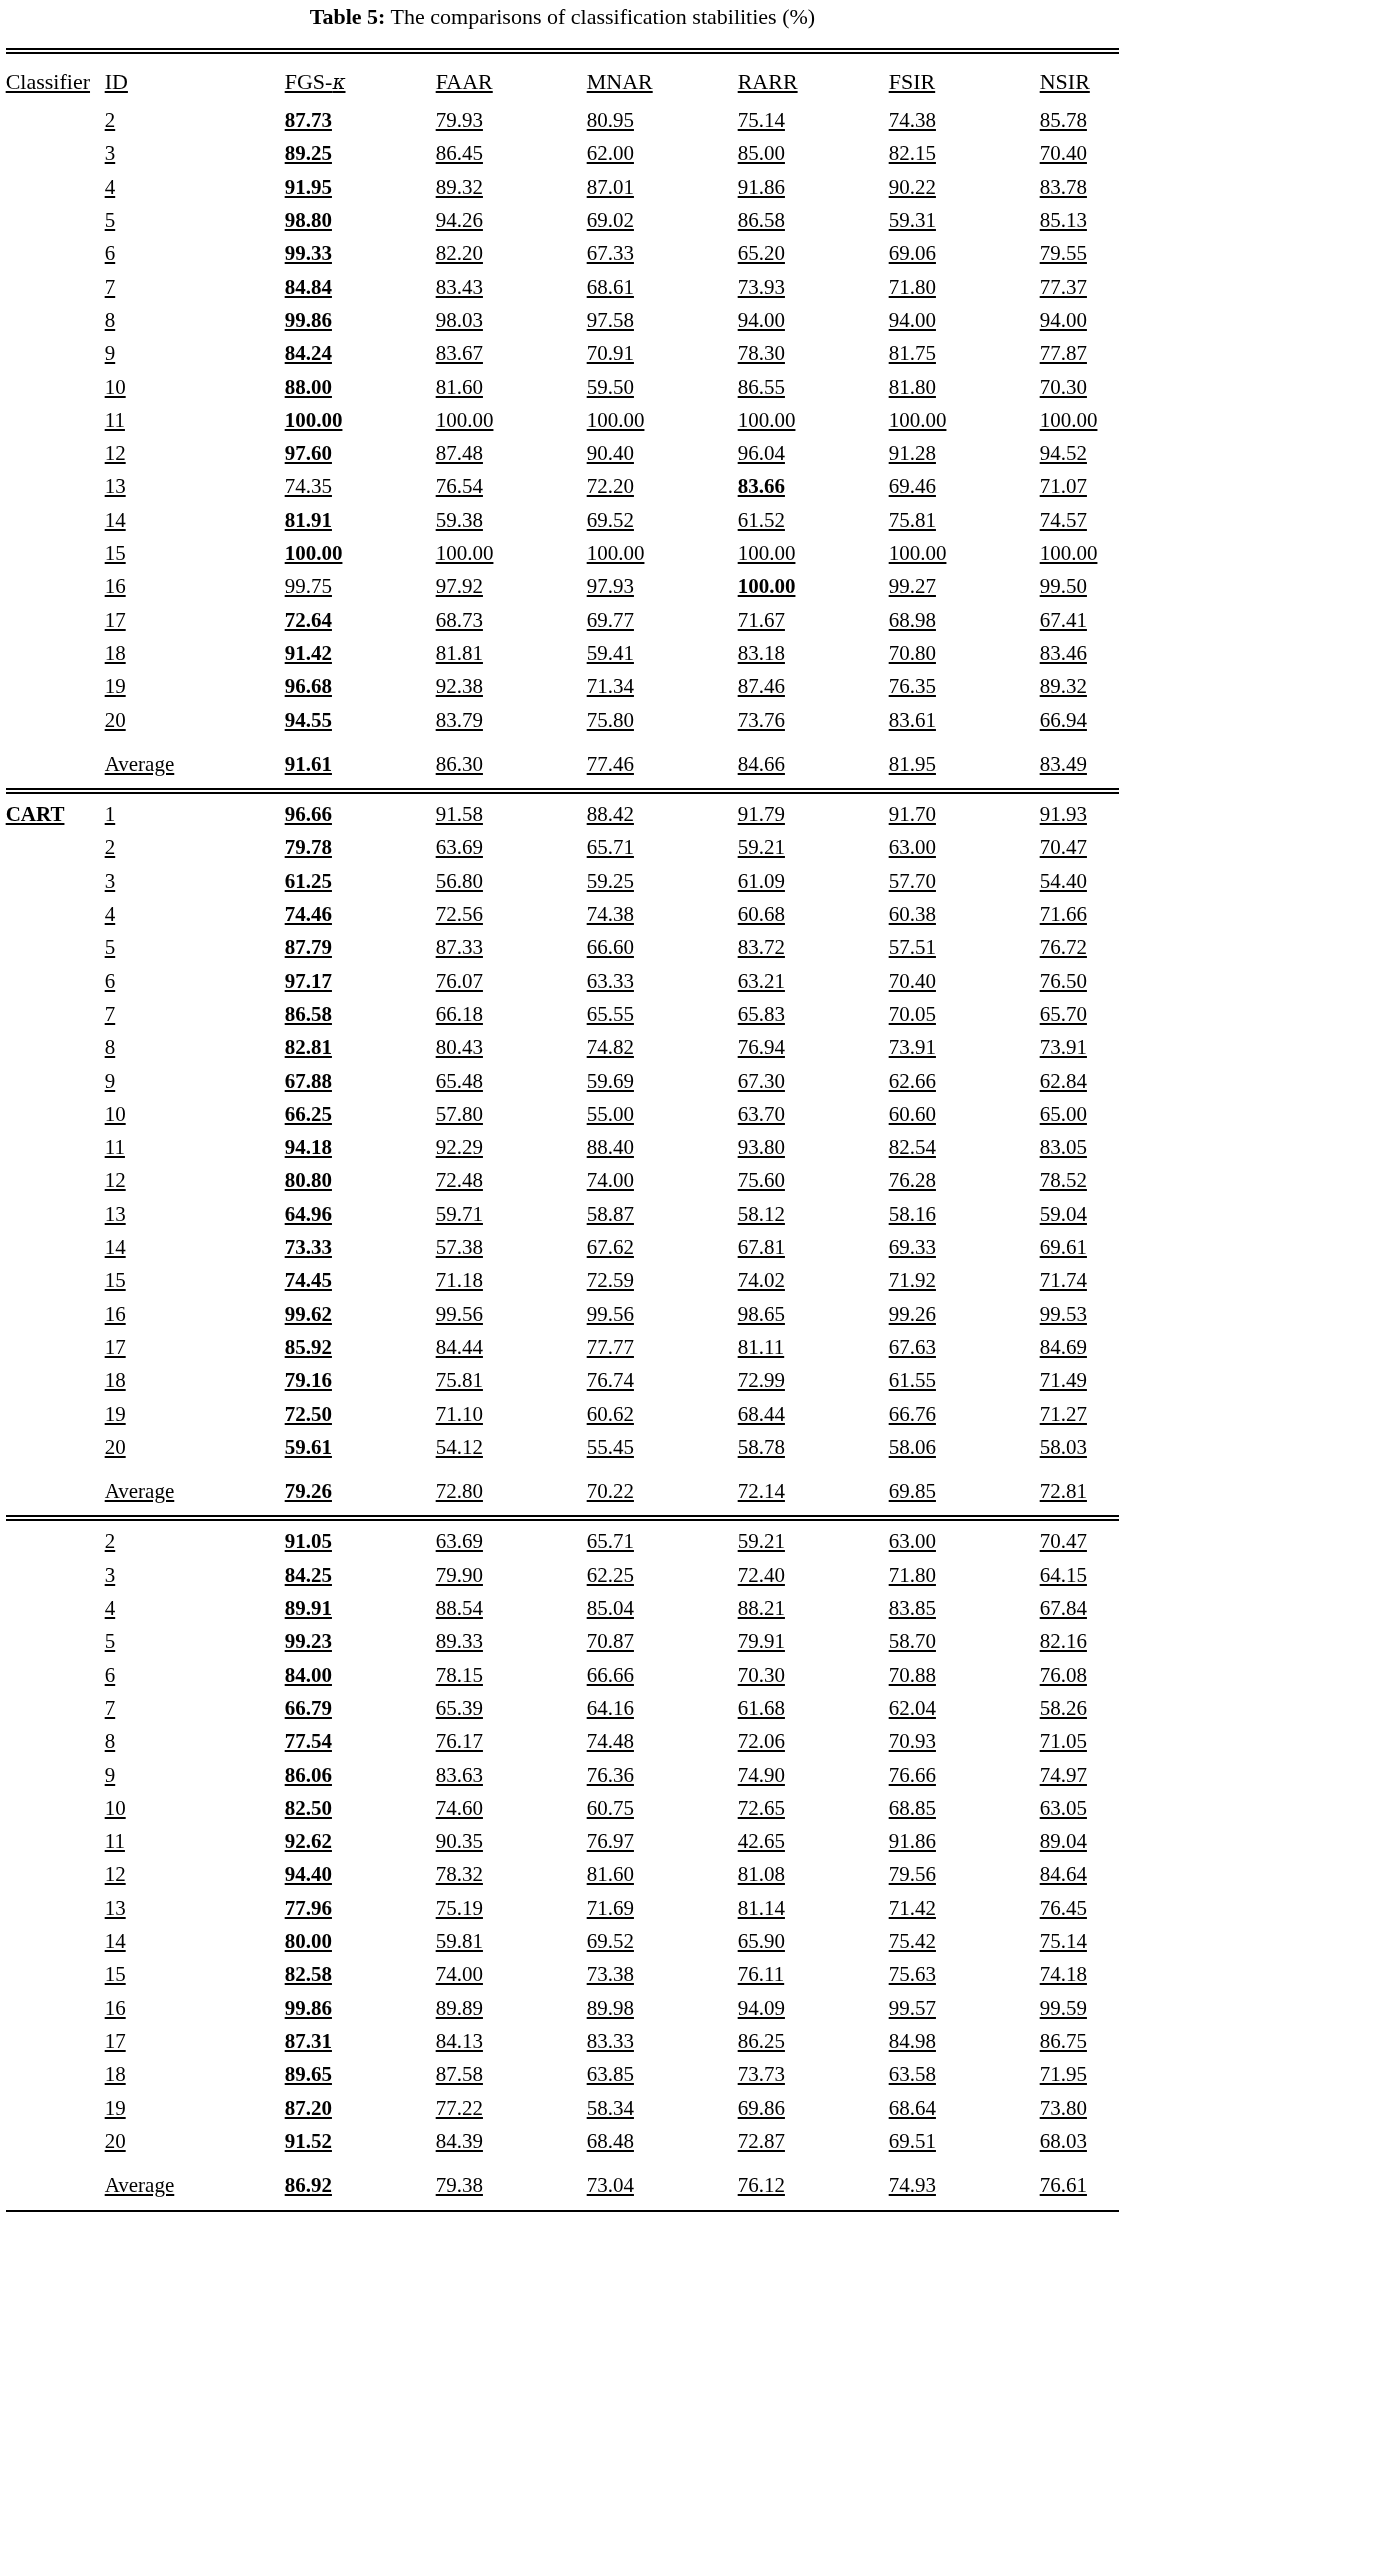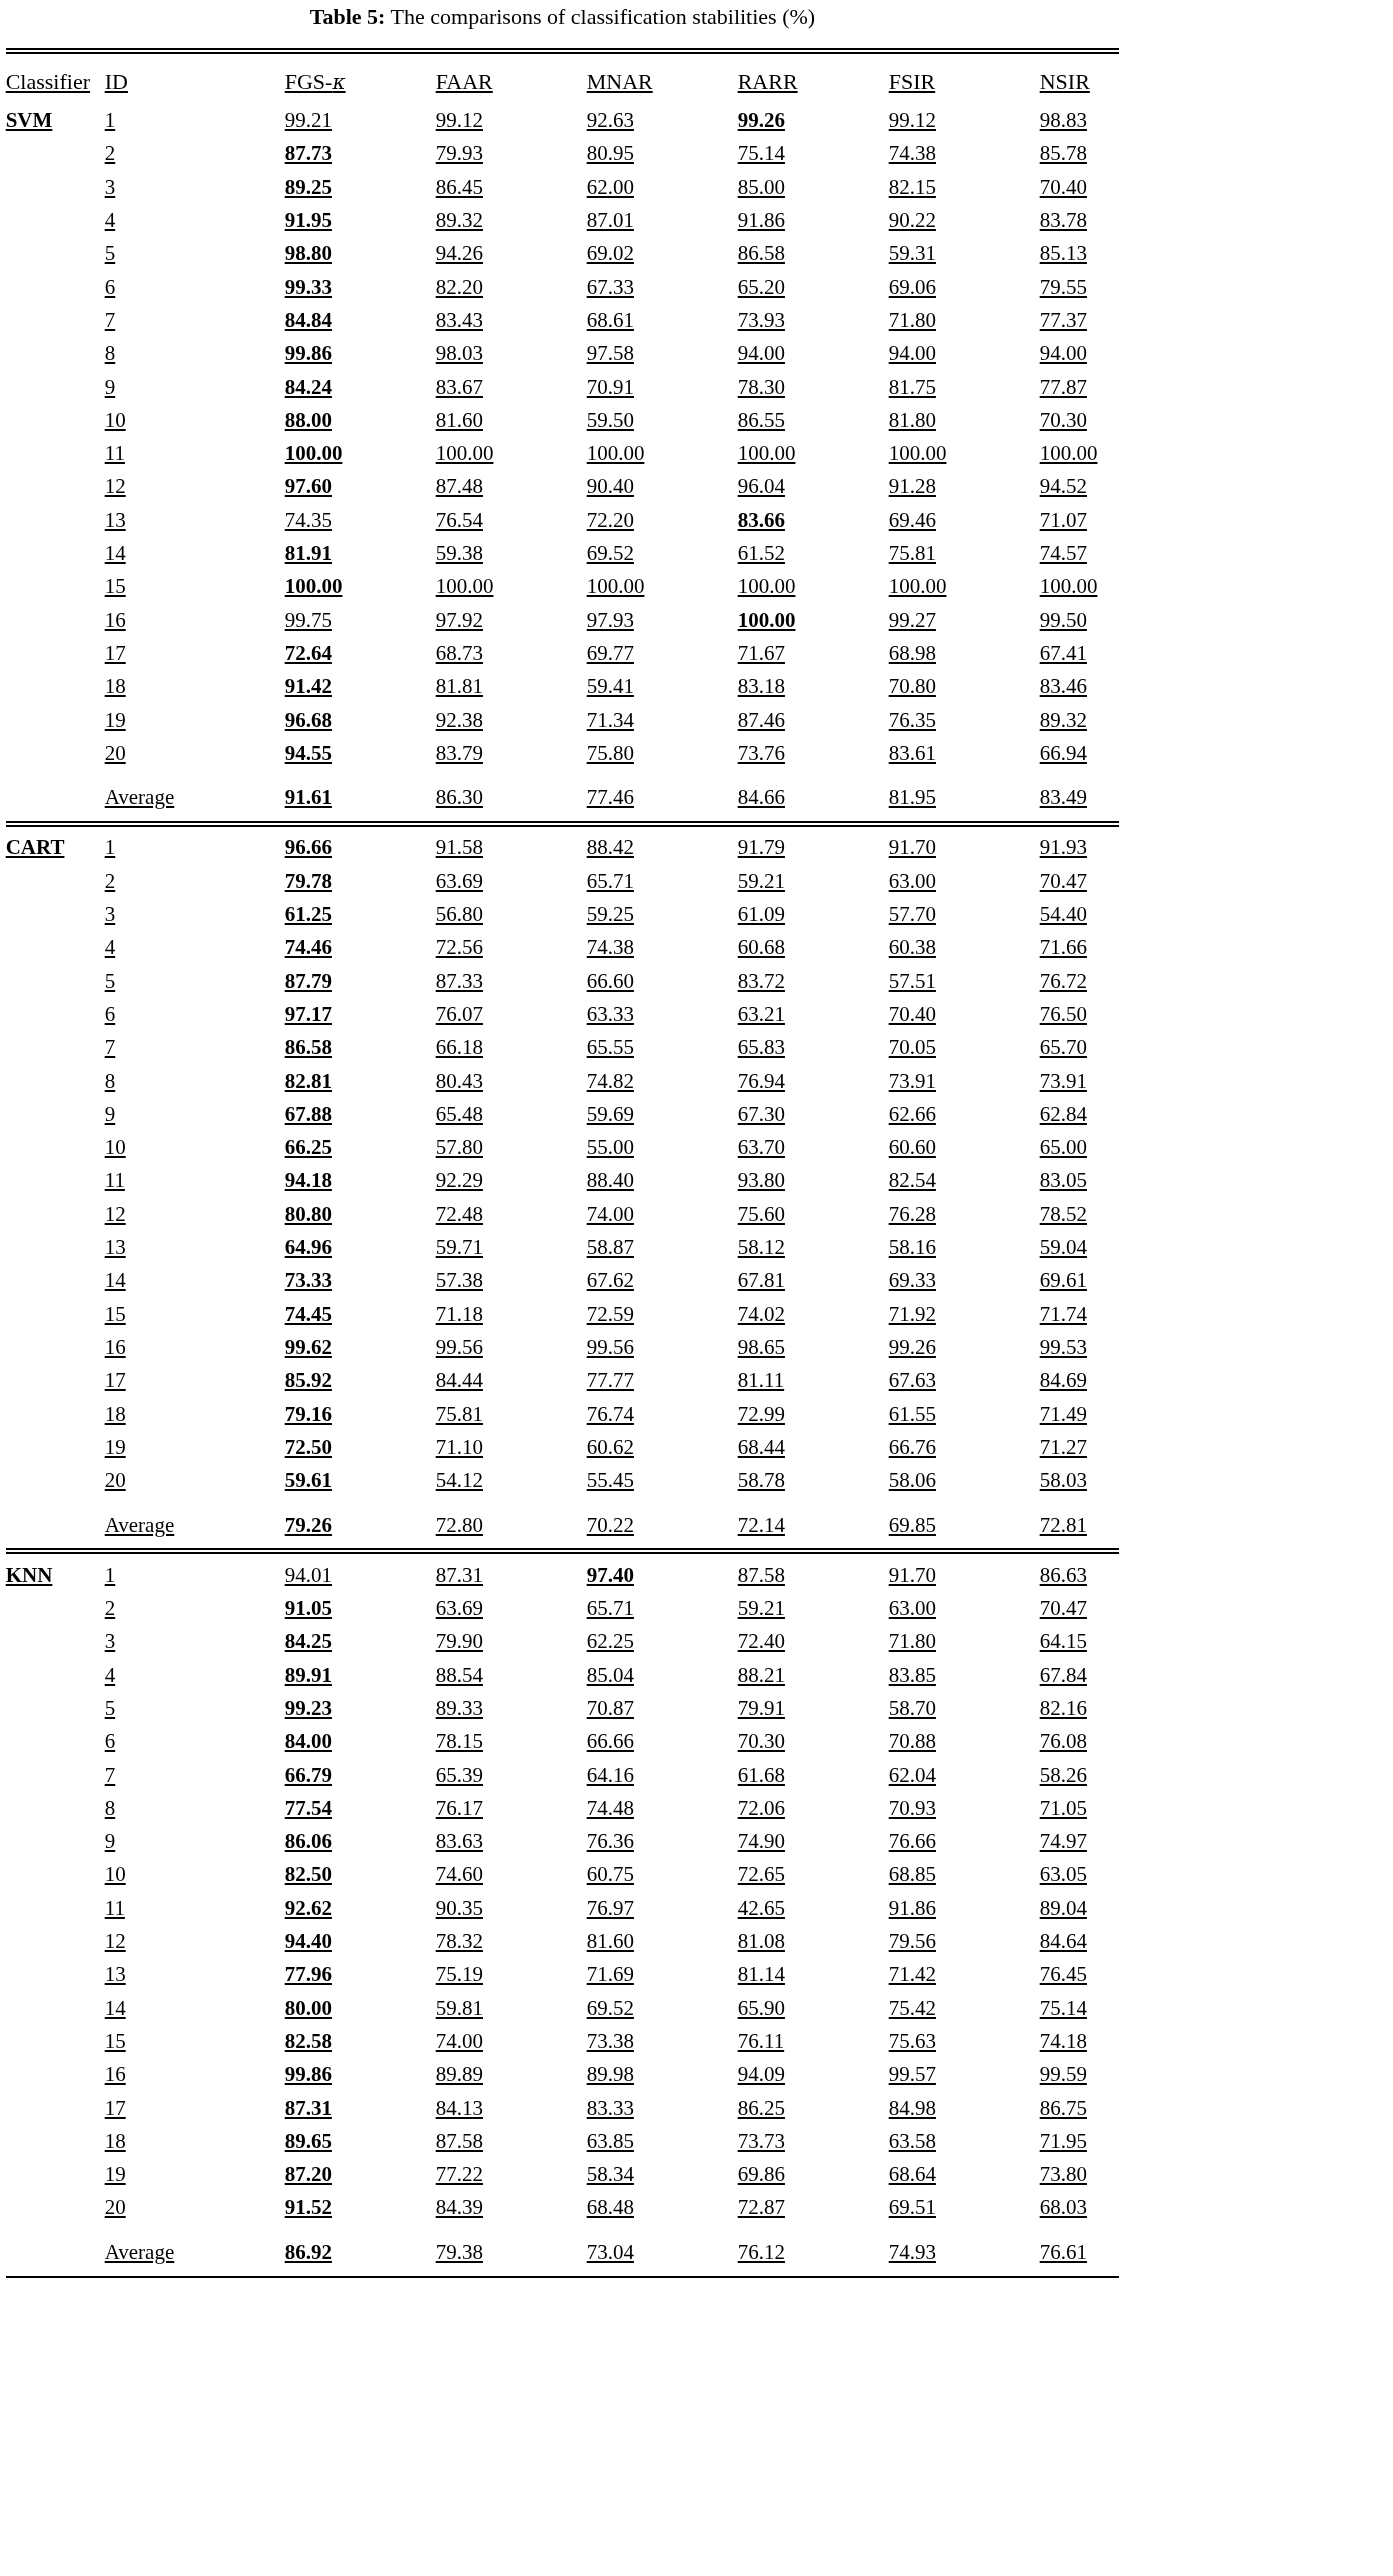--- a/index.html
+++ b/index.html
@@ -120,30 +120,20 @@
         <td><span>FGS-</span><span class="kappa">κ</span></td>
         <td>FAAR</td>
         <td>MNAR</td>
         <td>RARR</td>
         <td>FSIR</td>
         <td>NSIR</td>
       </tr>
     </thead>
     <tbody id="table-body">
         <tr class="data">
-          <td class="clf">SVM</td>
-          <td>1</td>
-          <td class="">99.21</td>
-          <td class="">99.12</td>
-          <td class="">92.63</td>
-          <td class="bold">99.26</td>
-          <td class="">99.12</td>
-          <td class="">98.83</td>
-        </tr>
-        <tr class="data">
           <td class="clf"></td>
           <td>2</td>
           <td class="bold">87.73</td>
           <td class="">79.93</td>
           <td class="">80.95</td>
           <td class="">75.14</td>
           <td class="">74.38</td>
           <td class="">85.78</td>
         </tr>
         <tr class="data">
@@ -556,30 +546,20 @@
           <td class="">72.14</td>
           <td class="">69.85</td>
           <td class="">72.81</td>
         </tr>
         <tr class="rule-row">
           <td colspan="8">
             <div class="ruleline"></div>
           </td>
         </tr>
         <tr class="data">
-          <td class="clf">KNN</td>
-          <td>1</td>
-          <td class="">94.01</td>
-          <td class="">87.31</td>
-          <td class="bold">97.40</td>
-          <td class="">87.58</td>
-          <td class="">91.70</td>
-          <td class="">86.63</td>
-        </tr>
-        <tr class="data">
           <td class="clf"></td>
           <td>2</td>
           <td class="bold">91.05</td>
           <td class="">63.69</td>
           <td class="">65.71</td>
           <td class="">59.21</td>
           <td class="">63.00</td>
           <td class="">70.47</td>
         </tr>
         <tr class="data">

